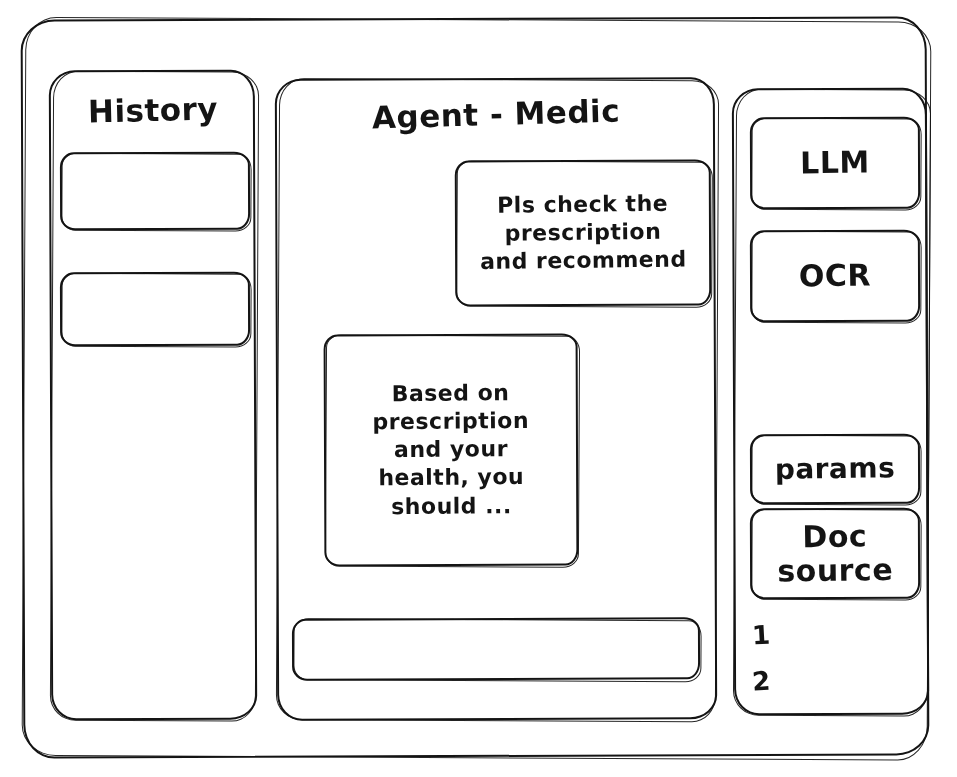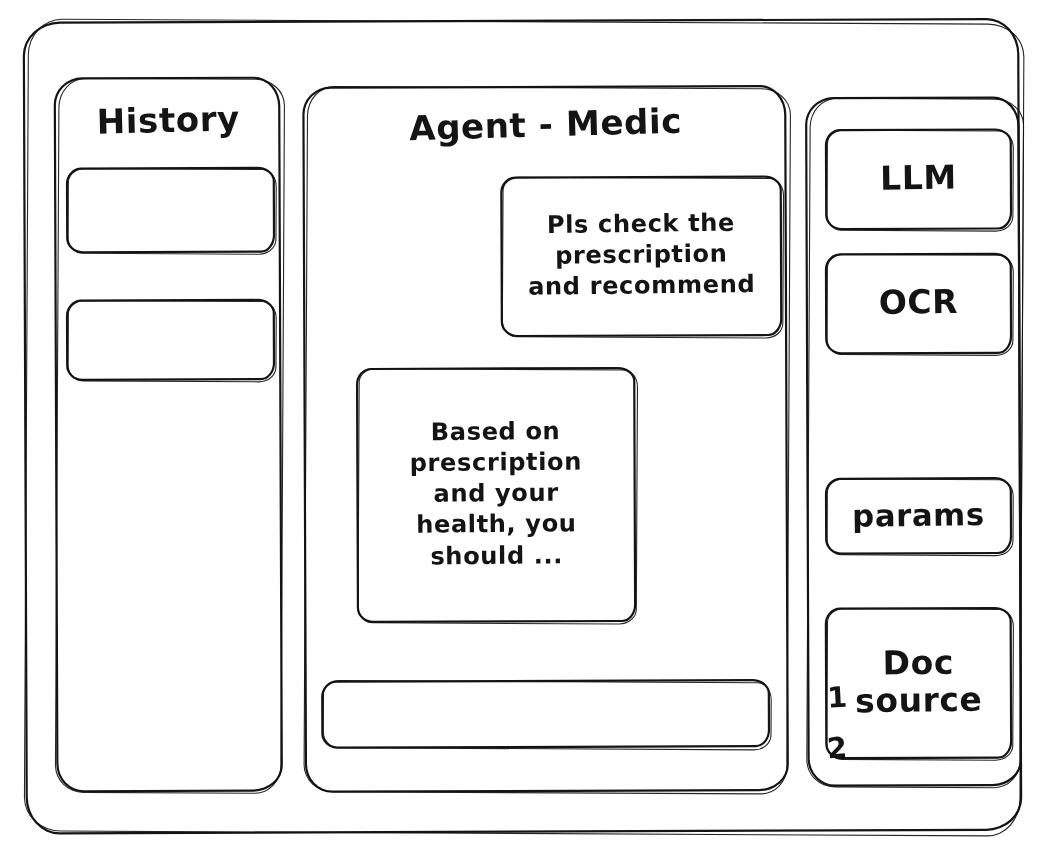--- a/index.html
+++ b/index.html
@@ -140,21 +140,21 @@
     transform: translateY(-50%) rotate(-0.8deg);
     text-align: center;
     font-size: 30px;
     line-height: 1.14;
     white-space: pre-line;
   }
   #tool-llm    { top: 117px; height: 92px; }
   #tool-ocr    { top: 230px; height: 92px; }
   #tool-params { top: 398px; height: 70px; margin-top: 36px; }
   #tool-params .txt { font-size: 28px; }
-  #tool-docsource { top: 508px; height: 138px; margin-top: 44px; }
+  #tool-docsource { top: 508px; height: 91px; }
   #tool-docsource .txt { font-size: 30px; }
 
   .doc-ref {
     position: absolute;
     left: 752px;
     font-size: 26px;
     font-weight: 700;
   }
   #doc-ref-1 { top: 620px; transform: rotate(-3deg); }
   #doc-ref-2 { top: 666px; transform: rotate(-4deg); }

